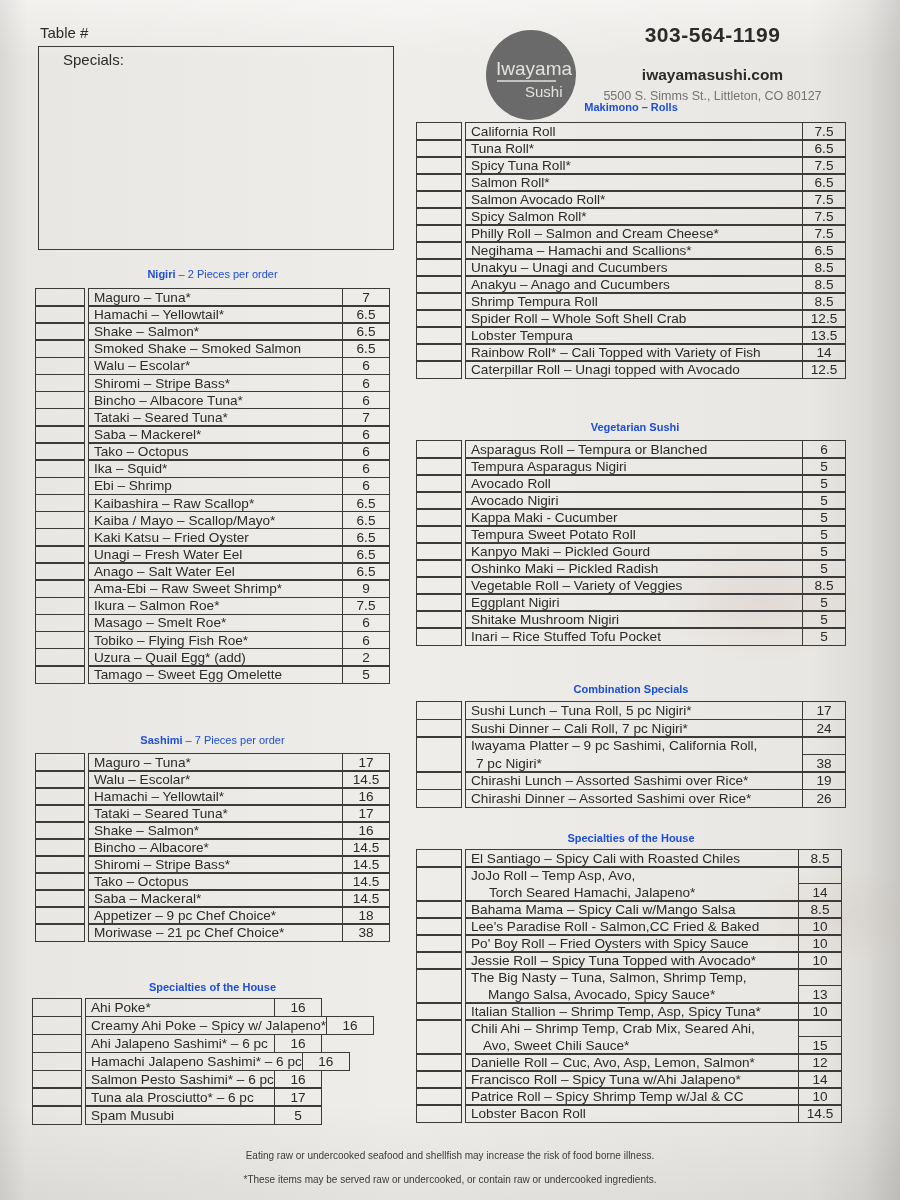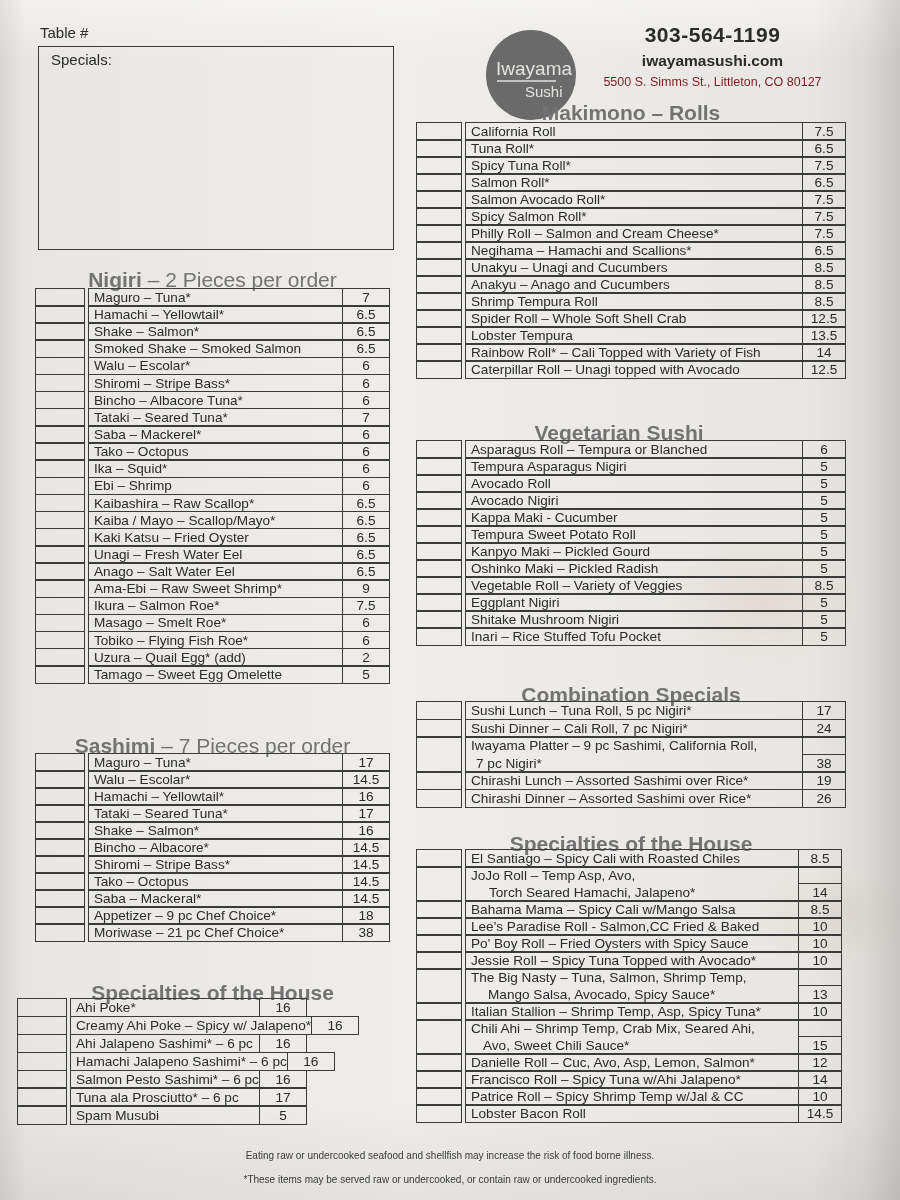--- a/index.html
+++ b/index.html
@@ -17,26 +17,26 @@
   .paper{
     position:absolute;inset:0;pointer-events:none;
     background-image:
       radial-gradient(140px 90px at 762px 600px, rgba(150,90,80,0.10), rgba(150,90,80,0) 70%),
       radial-gradient(120px 70px at 835px 915px, rgba(140,100,90,0.08), rgba(140,100,90,0) 70%),
       linear-gradient(90deg, rgba(0,0,0,0.07) 0%, rgba(0,0,0,0) 3%, rgba(255,255,255,0.25) 45%, rgba(0,0,0,0) 90%, rgba(0,0,0,0.05) 96%, rgba(0,0,0,0.14) 100%),
       linear-gradient(180deg, rgba(255,255,255,0.45) 0%, rgba(255,255,255,0) 5%, rgba(0,0,0,0) 92%, rgba(0,0,0,0.06) 100%);
   }
   .abs{position:absolute;}
   .table-label{font-size:15px;}
-  .specials-box{border:1.6px solid var(--border);padding:4px 12px;font-size:15px;}
+  .specials-box{border:1.6px solid var(--border);padding:4px 24px;font-size:15px;}
   .contact{text-align:center;line-height:1.25;}
   .contact .phone{font-size:21px;font-weight:bold;letter-spacing:.5px;}
-  .contact .site{font-size:15.5px;font-weight:bold;margin-top:3px;}
-  .contact .addr{font-size:12.5px;margin-top:4px;color:#7f1d1d;}
-  .sect-title{position:absolute;text-align:center;font-size:21px;color:#737373;}
+  .contact .site{font-size:15.5px;font-weight:bold;margin-top:17px;}
+  .contact .addr{font-size:12.5px;margin-top:4px;color:#737373;}
+  .sect-title{position:absolute;text-align:center;font-size:11px;color:#1d4ed8;}
   .sect-title .tb{font-weight:bold;}
   
   .mt{position:absolute;}
   .mrow{display:flex;align-items:stretch;height:var(--rh);}
   .mrow + .mrow{margin-top:calc(-1 * var(--bw));}
   .mrow.two{height:calc(2 * var(--rh) - var(--bw));}
   .cb{width:var(--cbw);border:var(--bw) solid var(--border);flex:none;}
   .grp{flex:1;display:flex;margin-left:3px;border:var(--bw) solid var(--border);}
   .nm{flex:1;display:flex;align-items:center;padding-left:5px;font-size:13.6px;white-space:nowrap;overflow:hidden;}
   .two .nm{display:block;padding-top:0;}
@@ -316,21 +316,21 @@
       <div class="grp">
         <div class="nm">Moriwase – 21 pc Chef Choice*</div>
         <div class="pr">38</div>
       </div>
     </div>
   </div>
 
 <div class="sect-title" style="left:35px;top:981px;width:355px">
   <span class="tb">Specialties of the House</span><span></span>
 </div>
-<div class="mt" style="left:17px;top:998px;width:290px;--rh:19.4px;--cbw:50px;--pw:47px">
+<div class="mt" style="left:32px;top:998px;width:290px;--rh:19.4px;--cbw:50px;--pw:47px">
     <div class="mrow">
       <div class="cb"></div>
       <div class="grp">
         <div class="nm">Ahi Poke*</div>
         <div class="pr">16</div>
       </div>
     </div>
     <div class="mrow">
       <div class="cb"></div>
       <div class="grp">
@@ -479,21 +479,21 @@
     </div>
     <div class="mrow">
       <div class="cb"></div>
       <div class="grp">
         <div class="nm">Caterpillar Roll – Unagi topped with Avocado</div>
         <div class="pr">12.5</div>
       </div>
     </div>
   </div>
 
-<div class="sect-title" style="left:404px;top:421px;width:430px">
+<div class="sect-title" style="left:420px;top:421px;width:430px">
   <span class="tb">Vegetarian Sushi</span><span></span>
 </div>
 <div class="mt" style="left:416px;top:440px;width:430px;--rh:18.5px;--cbw:46px;--pw:43px">
     <div class="mrow">
       <div class="cb"></div>
       <div class="grp">
         <div class="nm">Asparagus Roll – Tempura or Blanched</div>
         <div class="pr">6</div>
       </div>
     </div>

